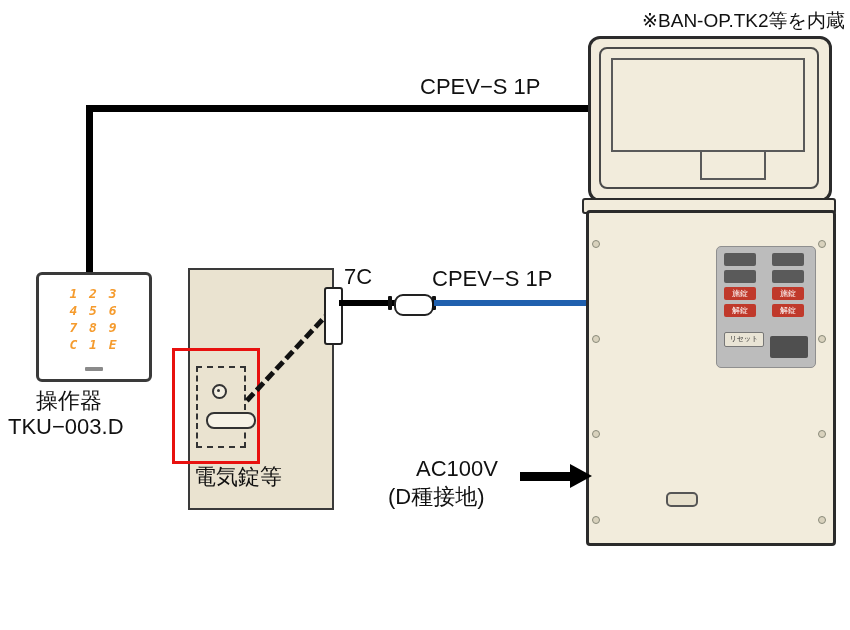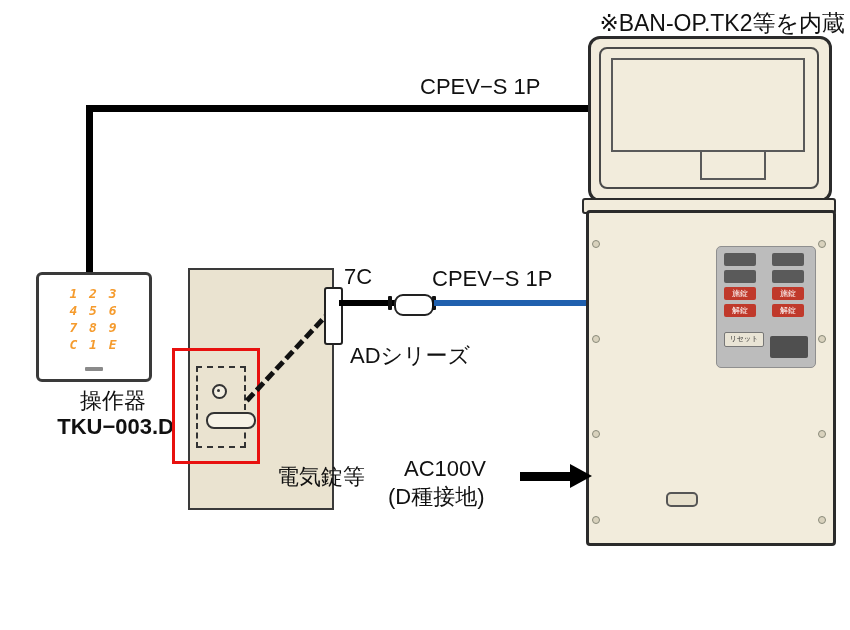--- a/index.html
+++ b/index.html
@@ -2,22 +2,22 @@
 <html><head>
 <meta charset="utf-8">
 <style>
   html,body{margin:0;padding:0;background:#fff;}
   .stage{
     position:relative;width:850px;height:630px;background:#fff;overflow:hidden;
     font-family:"Liberation Sans","DejaVu Sans",sans-serif;color:#111;
   }
   .abs{position:absolute;}
   .lbl{font-size:22px;line-height:1.15;color:#111;white-space:nowrap;}
-  .lbl-sm{font-size:23px;color:#111;white-space:nowrap;}
-  .center{text-align:right;}
+  .lbl-sm{font-size:19px;color:#111;white-space:nowrap;}
+  .center{text-align:left;}
 
   
   .wire-black{background:#000;}
   .wire-blue{background:#2060ae;}
 
   
   .keypad{background:#fff;border:3px solid #3a3a3a;border-radius:6px;}
   .keypad-rows{position:absolute;left:0;top:10px;width:100%;text-align:center;
     font-family:"DejaVu Sans Mono",monospace;font-style:italic;font-weight:bold;
     font-size:13px;line-height:17px;letter-spacing:2px;}
@@ -73,46 +73,45 @@
   <div class="abs keypad" style="left:36px;top:272px;width:110px;height:104px;">
     <div class="keypad-rows" style="color: rgb(245, 155, 45);">
       <div>1 2 3</div>
       <div>4 5 6</div>
       <div>7 8 9</div>
       <div>C 1 E</div>
     </div>
     <div class="brand-mark"></div>
   </div>
   <div class="abs lbl center" style="left:36px;top:388px;width:110px;">操作器</div>
-  <div class="abs lbl center" style="left:8px;top:414px;width:166px;font-weight:bold;">TKU−003.D</div>
+  <div class="abs lbl center" style="left:8px;top:414px;width:166px;">TKU−003.D</div>
 
   <div class="abs door" style="left:188px;top:268px;width:142px;height:238px;"></div>
-  <div class="abs lbl center" style="left:207px;top:464px;width:138px;padding-left:20px;">電気錠等</div>
+  <div class="abs lbl center" style="left:174px;top:464px;width:138px;padding-left:20px;">電気錠等</div>
 
   <div class="abs redbox" style="left: 172px; top: 348px; width: 82px; height: 110px; border-color: rgb(232, 17, 15);"></div>
 
   <div class="abs lock-dashed" style="left:196px;top:366px;width:46px;height:78px;"></div>
   <div class="abs lock-circle" style="left:212px;top:384px;width:11px;height:11px;"></div>
   <div class="abs lock-dot" style="left:217px;top:389px;width:3px;height:3px;"></div>
   <div class="abs lock-lever" style="left:206px;top:412px;width:46px;height:13px;"></div>
 
   <div class="abs dash-line" style="left:245px;top:399px;width:125px;transform:rotate(-47deg);"></div>
 
   <div class="abs conn" style="left:324px;top:287px;width:15px;height:54px;"></div>
   <div class="abs lbl" style="left:344px;top:264px;">7C</div>
 
   <div class="abs wire-black" style="left:339px;top:300px;width:56px;height:6px;"></div>
   <div class="abs adapter-tick" style="left:388px;top:296px;width:4px;height:14px;"></div>
   <div class="abs adapter-pill" style="left:394px;top:294px;width:36px;height:18px;"></div>
   <div class="abs adapter-tick" style="left:432px;top:296px;width:4px;height:14px;"></div>
   <div class="abs wire-blue" style="left: 434px; top: 300px; width: 156px; height: 6px; background-color: rgb(32, 96, 174);"></div>
   <div class="abs lbl" style="left:432px;top:266px;">CPEV−S 1P</div>
-  <div class="abs lbl" style="left:350px;top:343px;">ADシリーズ</div>
 
-  <div class="abs lbl" style="left:404px;top:456px;">AC100V</div>
+  <div class="abs lbl" style="left:416px;top:456px;">AC100V</div>
   <div class="abs lbl" style="left:388px;top:484px;">(D種接地)</div>
 
   <div class="abs panel-box panel-lid" style="left:588px;top:36px;width:238px;height:160px;"></div>
   <div class="abs panel-inner" style="left:599px;top:47px;width:216px;height:138px;"></div>
   <div class="abs panel-line" style="left:611px;top:58px;width:190px;height:90px;"></div>
   <div class="abs panel-line" style="left:700px;top:150px;width:62px;height:26px;"></div>
 
   <div class="abs panel-rim" style="left:582px;top:198px;width:250px;height:12px;"></div>
   <div class="abs panel-box panel-body" style="left:586px;top:210px;width:244px;height:330px;"></div>
 

